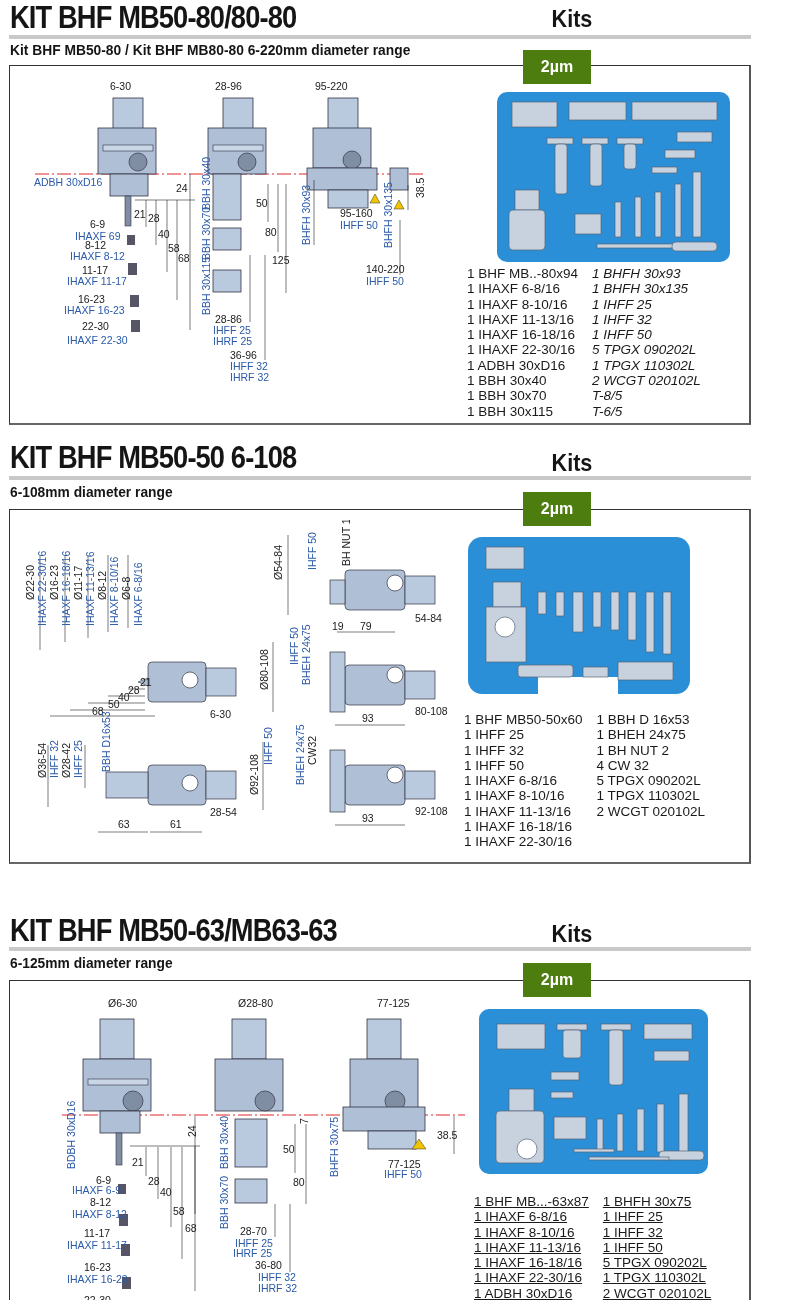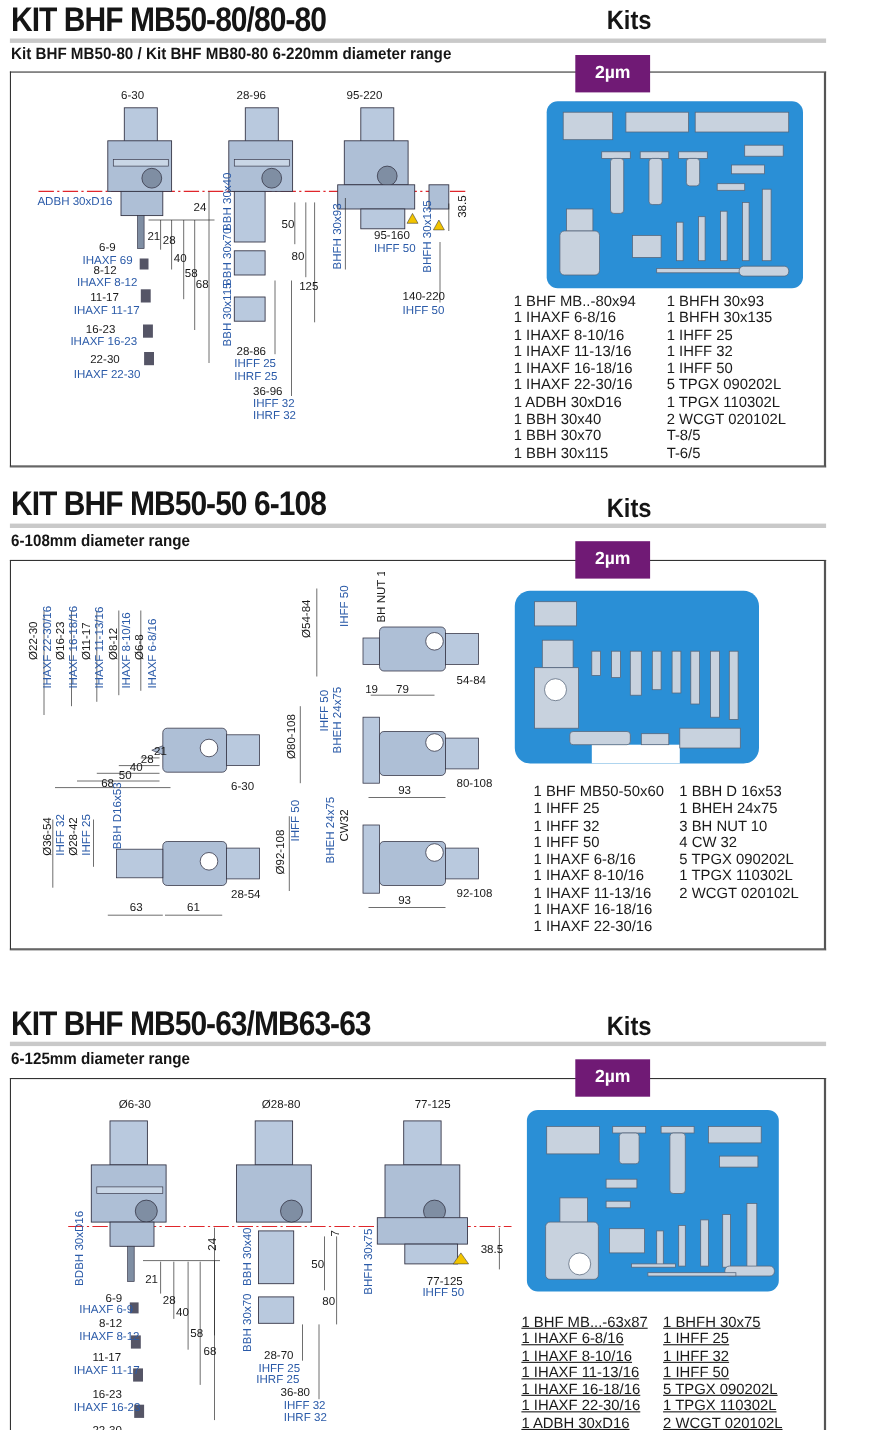--- a/index.html
+++ b/index.html
@@ -5,21 +5,21 @@
   * { box-sizing: border-box; margin: 0; padding: 0; }
   html, body { width: 800px; height: 1300px; background: #ffffff; overflow: hidden; }
   body { font-family: "Liberation Sans", sans-serif; color: #1a1a1a; position: relative; }
 
   .section { position: absolute; left: 0; width: 640px; }
   .sec-title { position: absolute; left: 10px; font-family: "Liberation Sans", sans-serif; font-weight: bold; font-size: 31px; letter-spacing: -1px; transform: scaleX(0.88); transform-origin: left top; color: #151515; white-space: nowrap; }
   .sec-kits { position: absolute; right: 48px; font-weight: bold; font-size: 24px; color: #151515; transform: scaleX(0.9); transform-origin: right top; }
   .sec-rule { position: absolute; left: 9px; width: 742px; height: 4px; background: #c9c9c9; }
   .sec-sub { position: absolute; left: 10px; font-weight: bold; font-size: 15px; color: #151515; transform: scaleX(0.92); transform-origin: left top; white-space: nowrap; }
   .panel { position: absolute; left: 9px; width: 742px; border: 1px solid #333; border-right: 2px solid #555; border-bottom: 2px solid #666; background: #fff; }
-  .badge { position: absolute; right: 49px; width: 68px; height: 34px; background: #701a75; color: #fff; font-weight: bold; font-size: 16px; display: flex; align-items: center; justify-content: center; }
+  .badge { position: absolute; right: 49px; width: 68px; height: 34px; background: #4d7c0f; color: #fff; font-weight: bold; font-size: 16px; display: flex; align-items: center; justify-content: center; }
 
   .diagram { position: absolute; }
   .diagram svg { width: 100%; height: 100%; display: block; }
   .dlabel { font-family: "Liberation Sans", sans-serif; font-size: 10.5px; }
   .blue { fill: #2a5aa8; }
   .black { fill: #1a1a1a; }
 
   .photo { position: absolute; background: #2a8fd6; border-radius: 10px; overflow: hidden; }
   .photo svg { width: 100%; height: 100%; display: block; }
 
@@ -176,21 +176,21 @@
       <span>1 IHAXF 6-8/16</span>
       <span>1 IHAXF 8-10/16</span>
       <span>1 IHAXF 11-13/16</span>
       <span>1 IHAXF 16-18/16</span>
       <span>1 IHAXF 22-30/16</span>
       <span>1 ADBH 30xD16</span>
       <span>1 BBH 30x40</span>
       <span>1 BBH 30x70</span>
       <span>1 BBH 30x115</span>
     </div>
-    <div class="col" style="margin-left:14px;">
+    <div class="col" style="font-style:italic;">
       <span>1 BHFH 30x93</span>
       <span>1 BHFH 30x135</span>
       <span>1 IHFF 25</span>
       <span>1 IHFF 32</span>
       <span>1 IHFF 50</span>
       <span>5 TPGX 090202L</span>
       <span>1 TPGX 110302L</span>
       <span>2 WCGT 020102L</span>
       <span>T-8/5</span>
       <span>T-6/5</span>
@@ -331,36 +331,36 @@
           <rect x="160" y="55" width="8" height="48"></rect>
         <rect x="178" y="55" width="8" height="60"></rect>
           <rect x="195" y="55" width="8" height="62"></rect>
         <rect x="50" y="128" width="55" height="12" rx="3"></rect>
           <rect x="115" y="130" width="25" height="10"></rect>
           <rect x="150" y="125" width="55" height="18"></rect>
       </g>
     </svg>
   </div>
 
-  <div class="contents" style="left:485px; top:272px;">
+  <div class="contents" style="left:464px; top:272px;">
     <div class="col">
       <span>1 BHF MB50-50x60</span>
       <span>1 IHFF 25</span>
       <span>1 IHFF 32</span>
       <span>1 IHFF 50</span>
       <span>1 IHAXF 6-8/16</span>
       <span>1 IHAXF 8-10/16</span>
       <span>1 IHAXF 11-13/16</span>
       <span>1 IHAXF 16-18/16</span>
       <span>1 IHAXF 22-30/16</span>
     </div>
     <div class="col">
       <span>1 BBH D 16x53</span>
       <span>1 BHEH 24x75</span>
-      <span>3 BH NUT 10</span>
+      <span>1 BH NUT 2</span>
       <span>4 CW 32</span>
       <span>5 TPGX 090202L</span>
       <span>1 TPGX 110302L</span>
       <span>2 WCGT 020102L</span>
     </div>
   </div>
 </div>
 
 <div class="section" style="top:872px; height:428px;margin-top:39px;">
   <div class="sec-title" style="top:2px;">KIT BHF MB50-63/MB63-63</div>

